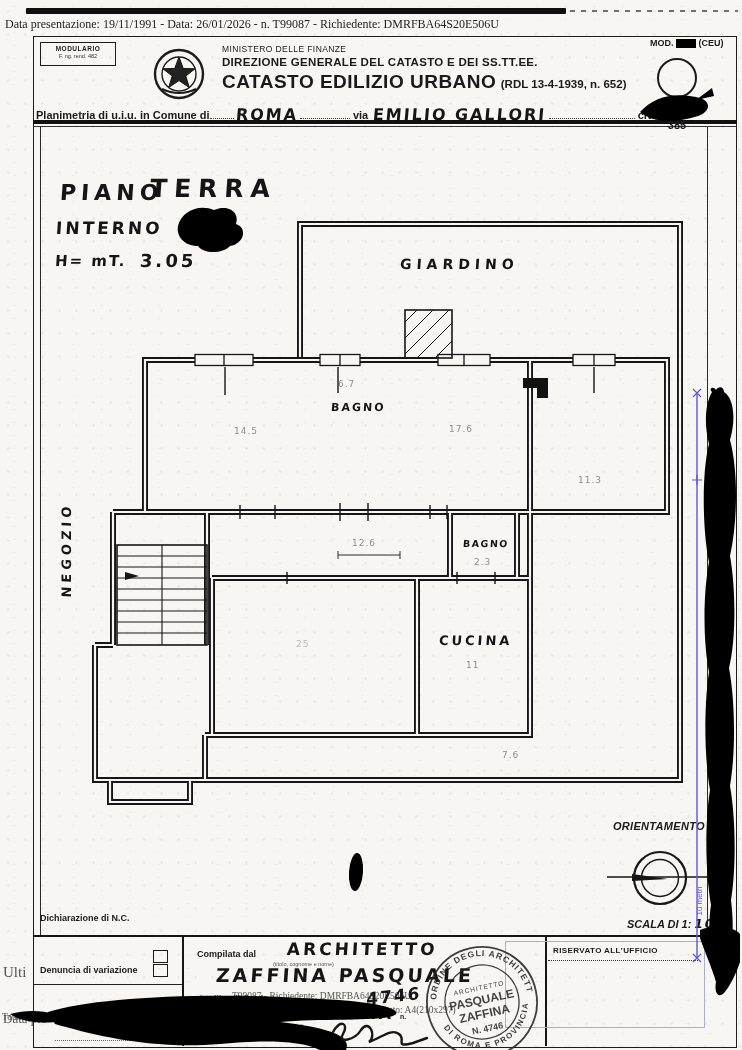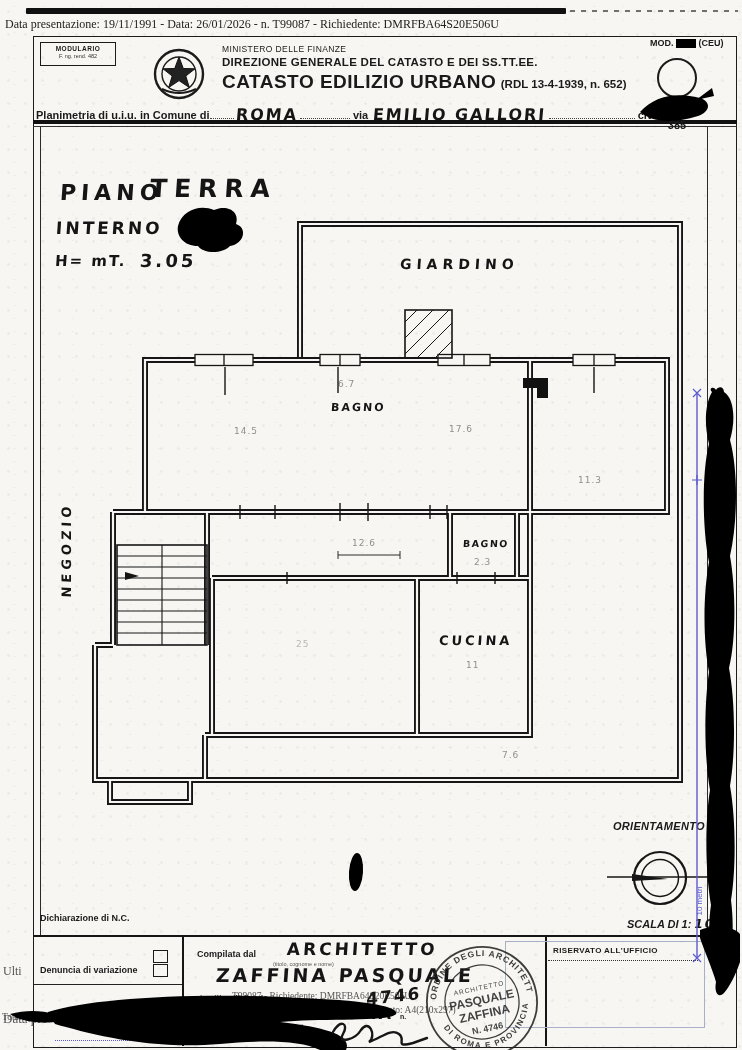--- a/index.html
+++ b/index.html
@@ -87,21 +87,21 @@
   .iscritto{left:200px;top:993px;font-size:8px;}
   .fragmid1{left:232px;top:991px;font-size:9.5px;white-space:nowrap;}
   .fragmid2{left:213px;top:1005px;font-size:9.5px;white-space:nowrap;}
   .provincia{left:202px;top:1012px;font-size:8px;}
   .prov-hand{left:331px;top:1004px;font-size:16px;letter-spacing:2px;}
   .num-hand{left:366px;top:986px;font-size:17px;letter-spacing:2px;transform:rotate(-6deg) skewX(-6deg);}
   .n-label{left:400px;top:1013px;font-size:7px;}
   .data-lbl{left:202px;top:1029px;font-size:8px;}
   .data-hand{left:223px;top:1022px;font-size:14px;letter-spacing:2px;}
   .firma-lbl{left:279px;top:1029px;font-size:8px;}
-  .fragl1{left:3px;top:964px;font-size:12px;}
+  .fragl1{left:3px;top:964px;font-size:15px;}
   .fragl2{left:3px;top:1011px;font-size:13px;}
   .fragl3{left:2px;top:1012px;font-size:9.5px;}
   .bluedots{left:55px;top:1039px;width:185px;border-bottom:1.5px dotted #5b5bd0;height:1px;}
   .overlay{left:0;top:0;width:742px;height:1050px;z-index:5;pointer-events:none;}
   .under{z-index:2;}
 </style>
 </head>
 <body>
 
 <div class="page">

